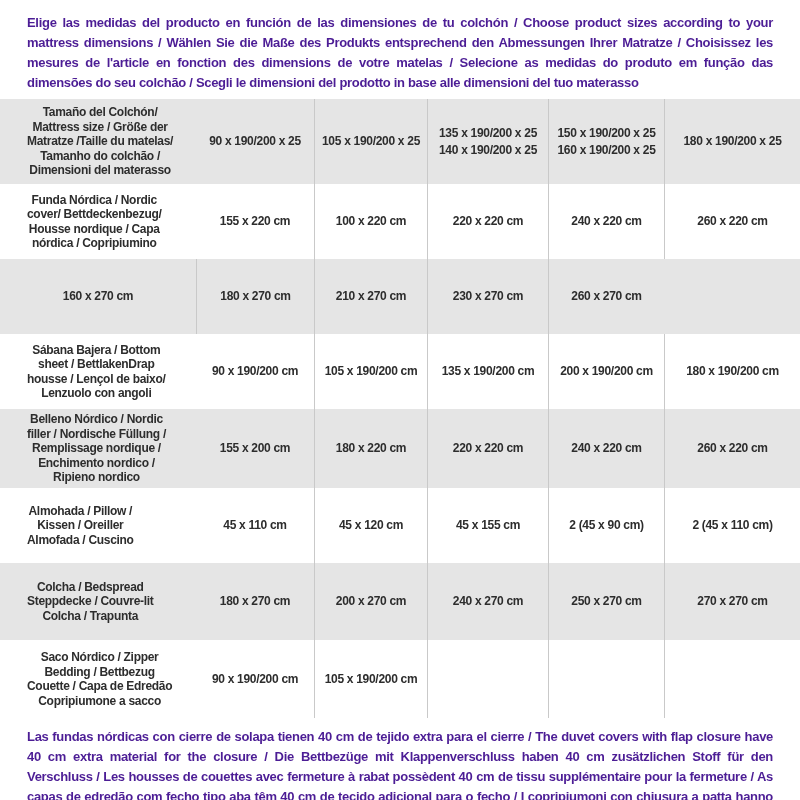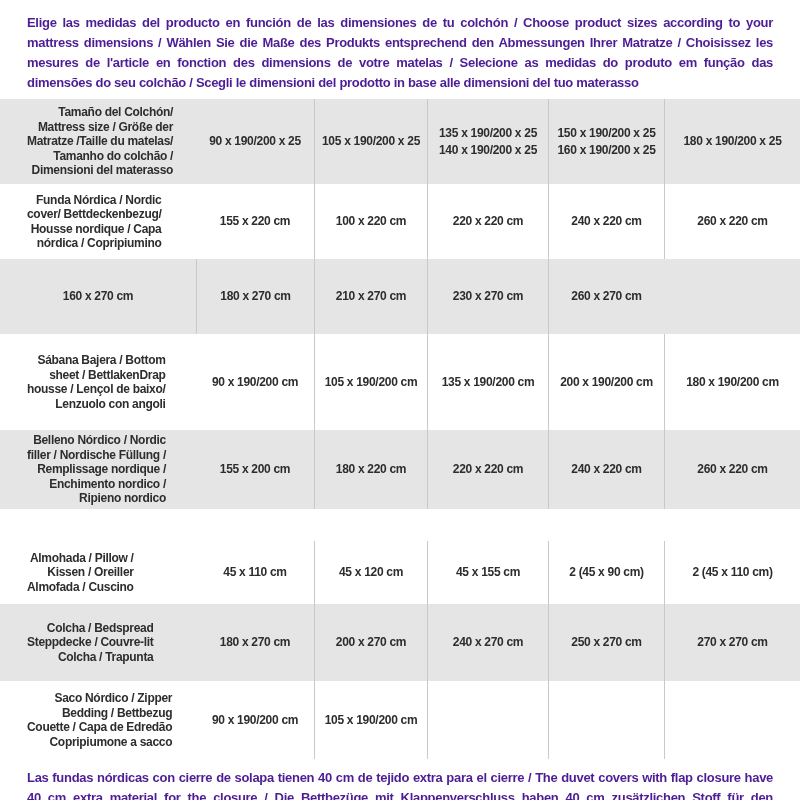--- a/index.html
+++ b/index.html
@@ -35,39 +35,39 @@
   }
   .trow {
     display: grid;
     grid-template-columns: 196px 118px 113px 121px 116px 136px;
   }
   .trow.gray { background: #e5e5e5; }
   .trow.white { background: #ffffff; }
   .r1 { height: 85px; }
   .r2 { height: 75px; }
   .r3 { height: 75px; }
-  .r4 { height: 96px; }
+  .r4 { height: 75px; }
   .r5 { height: 79px; }
-  .r6 { height: 63px; margin-top: 32px; }
+  .r6 { height: 75px; }
   .r7 { height: 77px; }
   .r8 { height: 78px; }
   .cell {
     display: flex;
     align-items: center;
     font-weight: 700;
     letter-spacing: -0.3px;
     color: #2d2d2d;
   }
   .cell.label {
     padding-left: 27px;
     padding-right: 8px;
     font-size: 12px;
     line-height: 14.5px;
     justify-content: flex-start;
-    text-align: right;
+    text-align: center;
     white-space: pre-line;
   }
   .cell.val {
     justify-content: center;
     text-align: center;
     font-size: 12px;
     line-height: 17px;
     white-space: pre-line;
   }
   .cell.sep {

